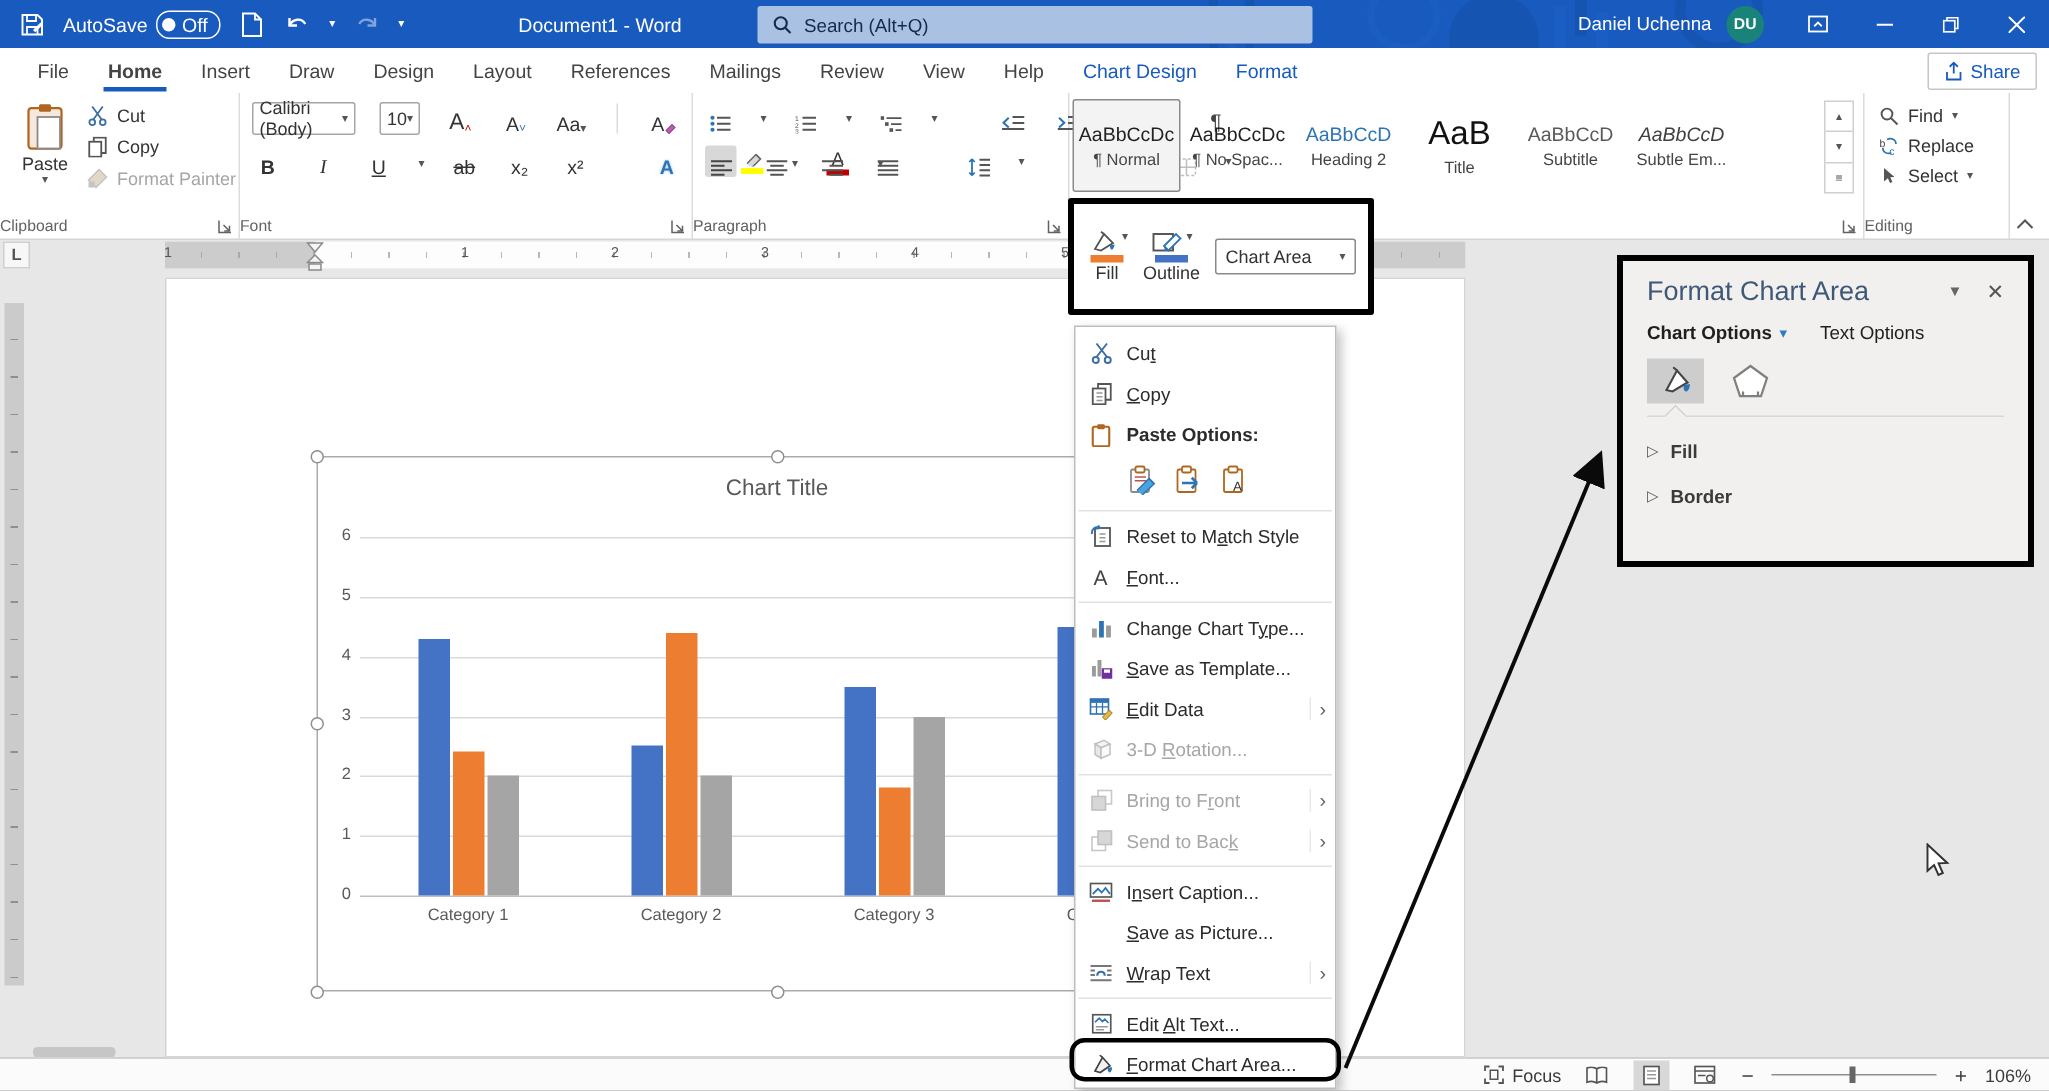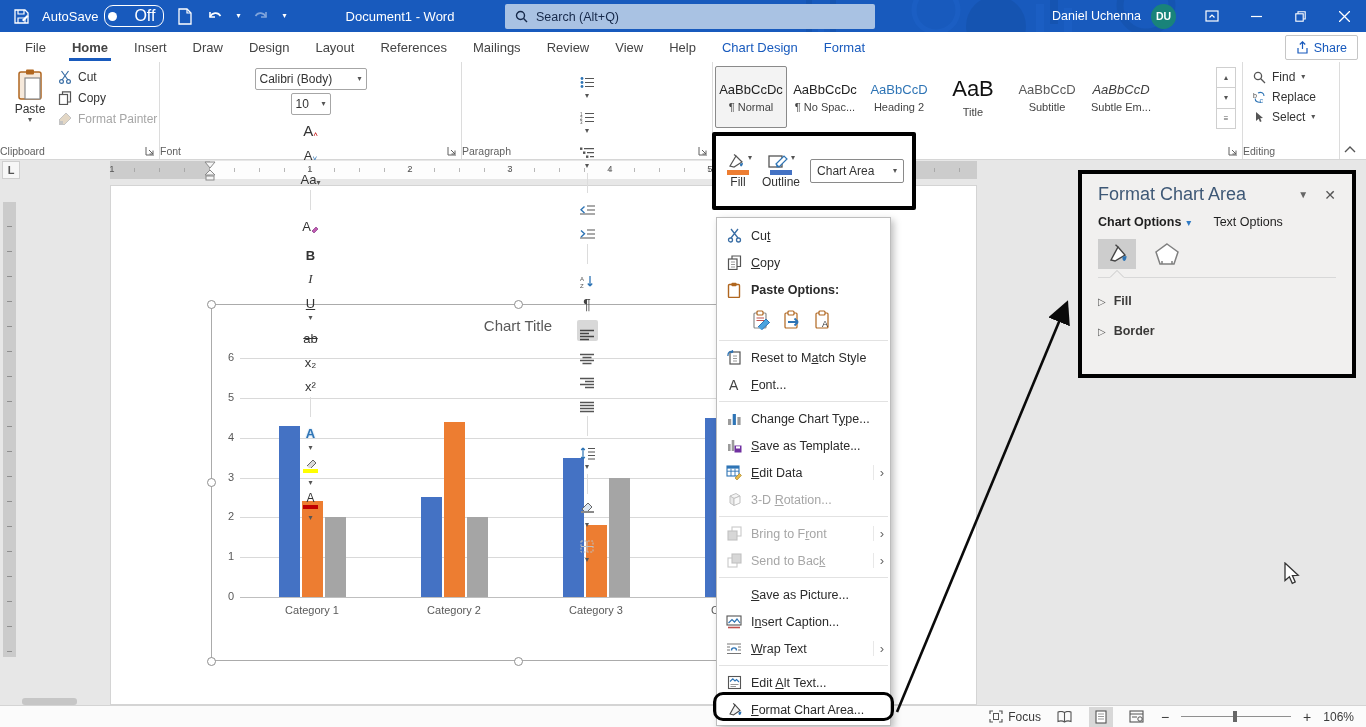--- a/index.html
+++ b/index.html
@@ -6,21 +6,21 @@
   html,body { width:1366px; height:727px; overflow:hidden; }
   body { font-family:"Liberation Sans","DejaVu Sans",sans-serif; background:#e7e7e7; position:relative; }
   #root { position:relative; width:1366px; height:727px; background:#404040; }
 
   
   .titlebar { position:absolute; left:0; top:0; width:1366px; height:32px; background:#185abd; color:#fff; display:flex; align-items:center; z-index:20; overflow:hidden; }
   .tb-deco { position:absolute; right:160px; top:0; height:32px; width:420px; opacity:.55; pointer-events:none; }
   .tb-left { display:flex; align-items:center; gap:12px; padding-left:12px; position:relative; z-index:2;}
   .tb-ico { width:18px; height:18px; display:flex; align-items:center; justify-content:center; }
   .autosave { display:flex; align-items:center; gap:6px; font-size:13px; }
-  .as-toggle { display:flex; align-items:center; gap:17px; border:1.4px solid #fff; border-radius:9px; padding:1px 8px 1px 3px; font-size:16px; }
+  .as-toggle { display:flex; align-items:center; gap:4px; border:1.4px solid #fff; border-radius:9px; padding:1px 8px 1px 3px; font-size:13px; }
   .as-dot { width:9px; height:9px; border-radius:50%; background:#fff; }
   .tb-title { position:absolute; left:300px; width:200px; text-align:center; font-size:13px; z-index:2;}
   .tb-search { position:absolute; left:505px; top:4px; width:370px; height:25px; background:#a9c2e3; border-radius:2px; display:flex; align-items:center; gap:8px; padding-left:10px; color:#16294a; font-size:12.5px; z-index:2;}
   .tb-right { position:absolute; right:0; top:0; height:32px; display:flex; align-items:center; z-index:2;}
   .tb-user { font-size:12.5px; margin-right:10px; }
   .tb-avatar { width:25px; height:25px; border-radius:50%; background:#19837a; color:#fff; font-size:10.5px; font-weight:bold; display:flex; align-items:center; justify-content:center; margin-right:14px; }
   .winbtn { width:44px; height:32px; display:flex; align-items:center; justify-content:center; }
   .dim { opacity:.45; }
 
   
@@ -38,21 +38,21 @@
   .launcher { position:absolute; bottom:3px; right:4px; width:10px; height:10px; }
   .g-clip { left:0; width:160px; }
   .g-font { left:160px; width:302px; }
   .g-para { left:462px; width:251px; }
   .g-styles { left:713px; width:530px; }
   .g-edit { left:1243px; width:97px; border-right:1px solid #dcdcdc; }
   .paste-big { position:absolute; left:8px; top:6px; width:44px; height:72px; display:flex; flex-direction:column; align-items:center; font-size:12px; color:#333; }
   .clip-rows { position:absolute; left:58px; top:8px; display:flex; flex-direction:column; gap:7px; }
   .crow { display:flex; align-items:center; gap:6px; font-size:12px; color:#333; white-space:nowrap; }
   .crow.disabled { color:#a6a6a6; }
-  .frow { display:flex; align-items:center; gap:3px; padding:6px 8px 0 8px;flex-direction:column; }
+  .frow { display:flex; align-items:center; gap:16px; padding:6px 8px 0 8px; }
   .frow2 { padding-top:8px; }
   .combo { border:1px solid #a6a6a6; background:#fff; font-size:12px; color:#333; height:22px; display:flex; align-items:center; justify-content:space-between; padding:0 4px; border-radius:2px;}
   .fname { width:112px; }
   .fsize { width:40px; }
   .fbtn { min-width:21px; height:21px; display:flex; align-items:flex-end; justify-content:center; font-size:13px; color:#333; padding:0 1px; position:relative;}
   .chev { font-size:8px; color:#555; line-height:1; }
   .vdiv { width:1px; height:20px; background:#dcdcdc; margin:0 4px; }
   .ustack { display:flex; flex-direction:column; align-items:center; line-height:1; }
   .cbar { width:15px; height:4px; margin-top:1px; }
   .style-card { width:72px; height:62px; margin:4px 0 0 2px; border:1px solid transparent; border-radius:2px; display:flex; flex-direction:column; align-items:center; justify-content:center; gap:4px; overflow:hidden;}
@@ -780,32 +780,32 @@
           <svg width="15" height="15" viewBox="0 0 15 15">
             <rect x="1" y="5" width="9" height="9" fill="none" stroke="#888" stroke-width="1.1"></rect>
             <rect x="5" y="1" width="9" height="9" fill="#a8a8a8" stroke="#777" stroke-width="1.1"></rect>
           </svg>
         </span>
         <span class="mi-label">Send to Bac<u>k</u></span>
         <span class="mi-sub">›</span>
       </div>
       <div class="menu-sep"></div>
       <div class="menu-item">
-        <span class="mi-icon"></span>
-        <span class="mi-label"><u>S</u>ave as Picture...</span>
-      </div>
-      <div class="menu-item">
         <span class="mi-icon">
           <svg width="16" height="14" viewBox="0 0 16 14">
             <rect x="1" y="1" width="14" height="9" fill="#fff" stroke="#555" stroke-width="1.1"></rect>
             <path d="M2.5 8 L6 4.5 L8.5 7 L11 4 L14 8" fill="none" stroke="#2e74b5" stroke-width="1.2"></path>
             <path d="M2 12.5 H14" stroke="#c0504d" stroke-width="1.6"></path>
           </svg>
         </span>
         <span class="mi-label">I<u>n</u>sert Caption...</span>
+      </div>
+      <div class="menu-item">
+        <span class="mi-icon"></span>
+        <span class="mi-label"><u>S</u>ave as Picture...</span>
       </div>
       <div class="menu-item">
         <span class="mi-icon">
           <svg width="16" height="14" viewBox="0 0 16 14">
             <path d="M1 2 H15 M1 5 H4 M12 5 H15 M1 8 H4 M12 8 H15 M1 11.5 H15" stroke="#777" stroke-width="1.2"></path>
             <path d="M5.5 8.5 C5.5 5 10.5 5 10.5 8.5" fill="none" stroke="#2e74b5" stroke-width="1.4"></path>
           </svg>
         </span>
         <span class="mi-label"><u>W</u>rap Text</span>
         <span class="mi-sub">›</span>

